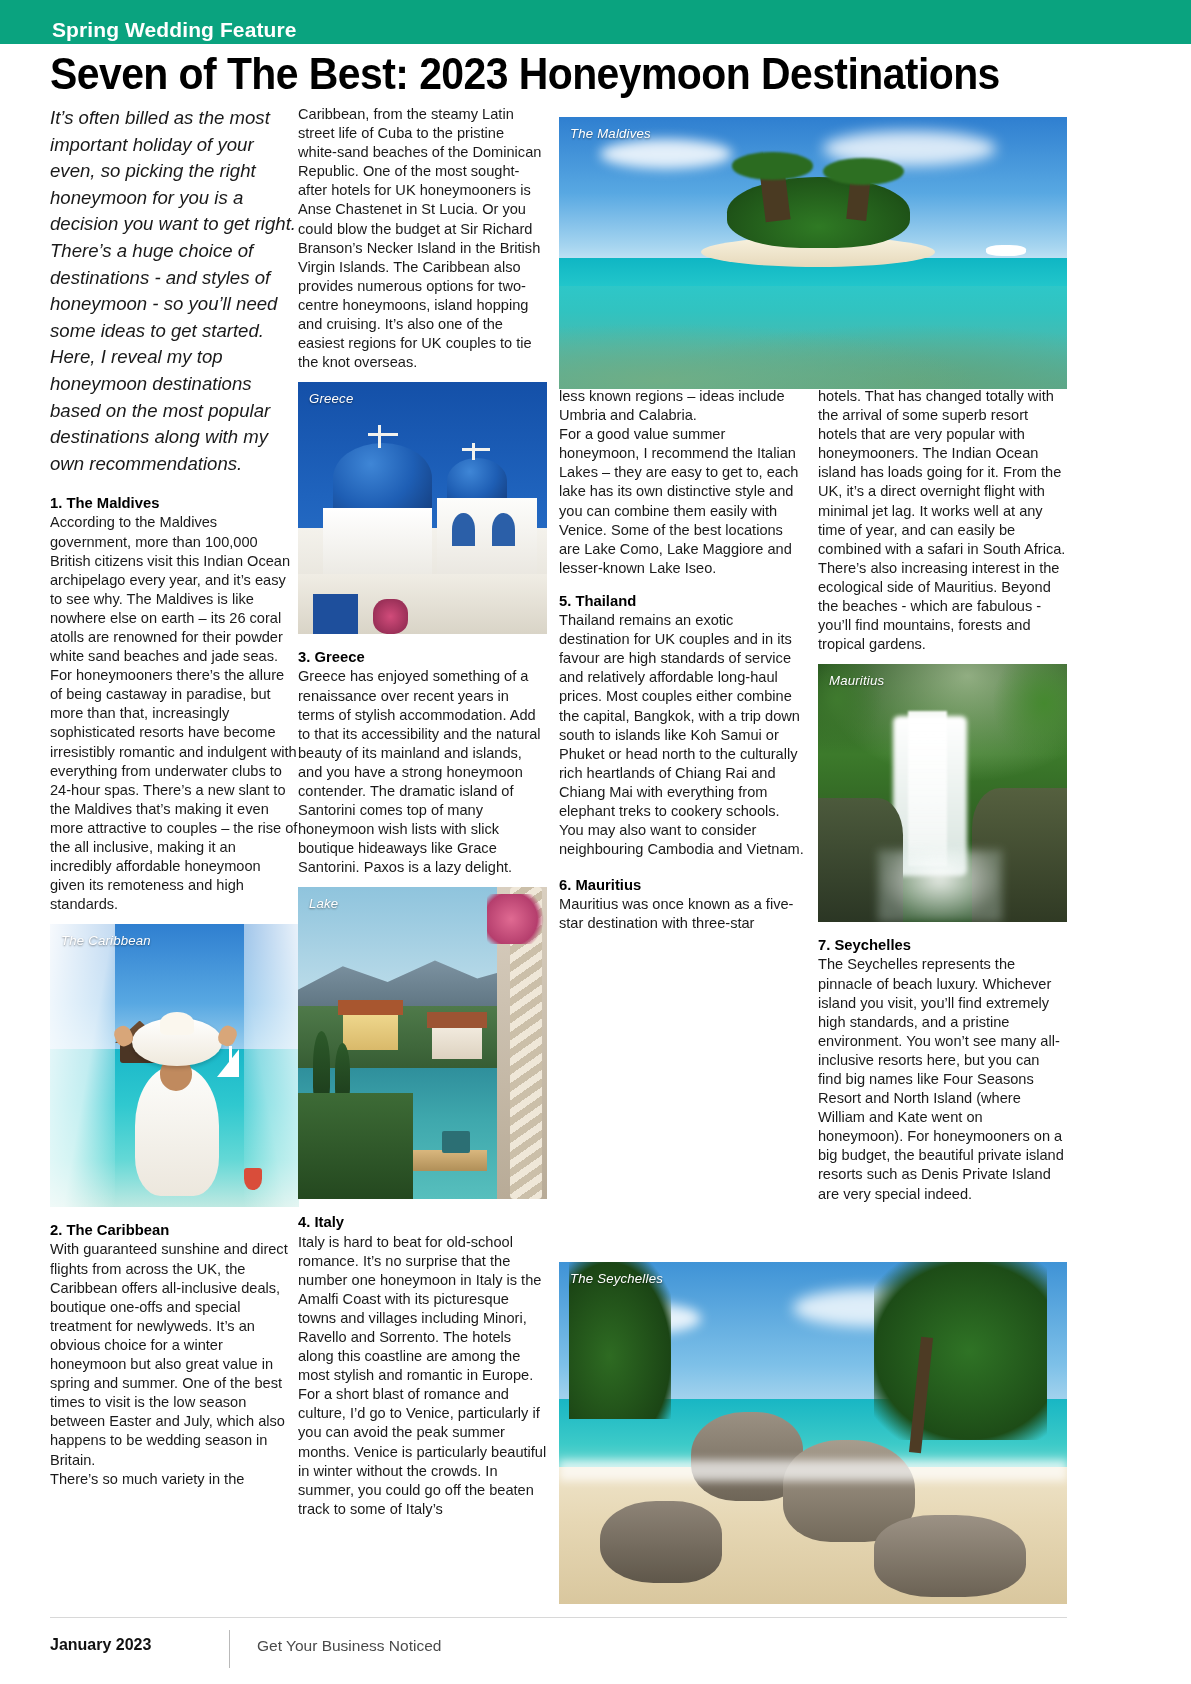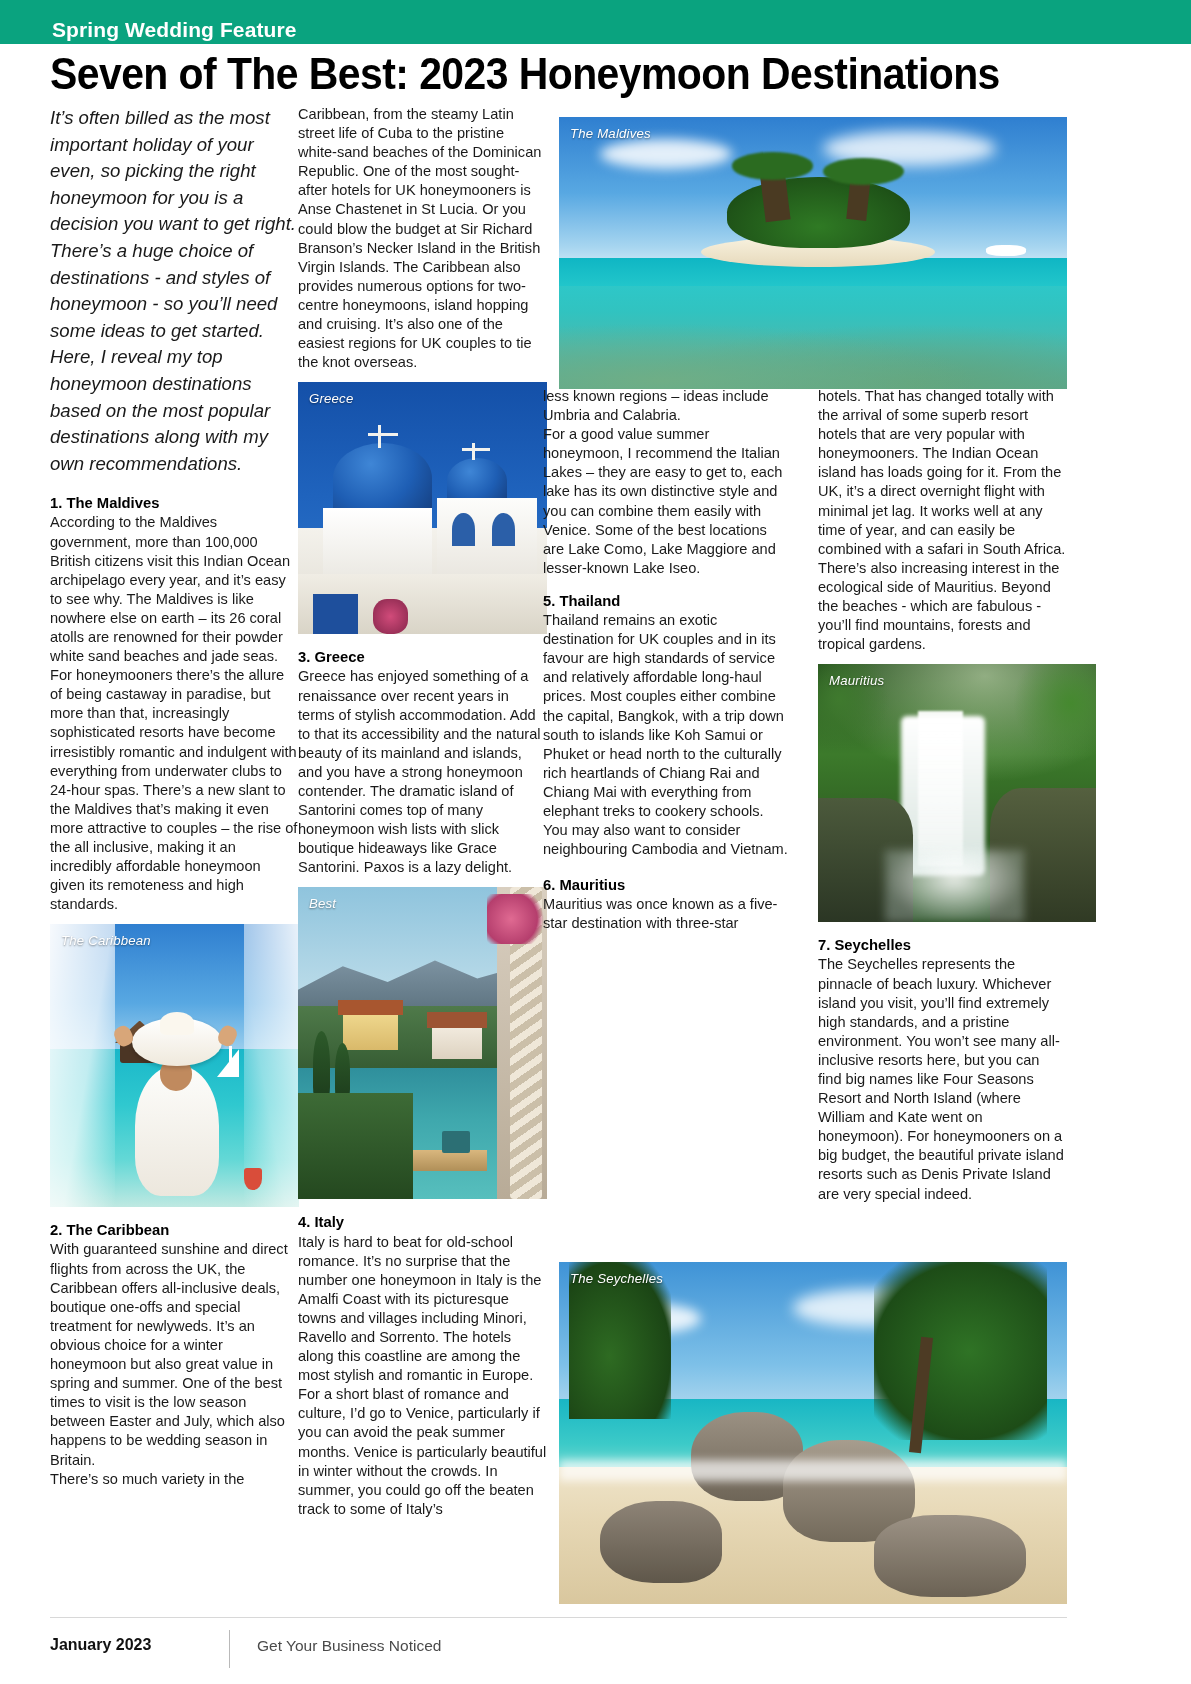--- a/index.html
+++ b/index.html
@@ -32,21 +32,21 @@
     letter-spacing:-0.6px;
     color:#000000;
     transform:scaleX(0.93);
     transform-origin:left top;
     white-space:nowrap;
   }
   
   .col{position:absolute;top:105px;width:249px;}
   .col1{left:50px;}
   .col2{left:298px;}
-  .col3{left:543px;}
+  .col3{left:559px;}
   .col4{left:818px;}
 
   p{margin:0 0 0 0;}
   .body-text{
     font-size:14.6px;
     line-height:19.1px;
     color:#1a1a1a;
     text-align:left;
     hyphens:none;
   }
@@ -90,21 +90,21 @@
   .photo-maldives{
     position:absolute;left:559px;top:107px;width:508px;height:272px;
   }
   .photo-seychelles{
     position:absolute;left:559px;top:1252px;width:508px;height:342px;
   }
   .photo-greece{width:249px;height:252px;}
   .photo-italy{width:249px;height:312px;}
   .photo-caribbean{width:249px;height:283px;}
   .photo-thailand{width:249px;height:262px;}
-  .photo-mauritius{width:278px;height:258px;text-align:right;}
+  .photo-mauritius{width:249px;height:258px;text-align:right;}
 
   
   .footer-rule{
     position:absolute;left:50px;top:1617px;width:1017px;height:1px;
     background:#d8d8d8;
   }
   .footer{
     position:absolute;left:50px;top:1630px;width:1000px;height:40px;
   }
   .footer-date{
@@ -204,21 +204,21 @@
     <div style="position:absolute;left:52%;top:40%;width:24%;height:5%;background:#9c5433;"></div>
     <div class="layer lake" style="top:58%;height:42%;"></div>
     <div style="position:absolute;left:6%;top:46%;width:7%;height:22%;background:linear-gradient(#2d5a2a,#1d3d1c);border-radius:50% 50% 20% 20%;"></div>
     <div style="position:absolute;left:15%;top:50%;width:6%;height:18%;background:linear-gradient(#2d5a2a,#1d3d1c);border-radius:50% 50% 20% 20%;"></div>
     <div style="position:absolute;left:0;top:66%;width:46%;height:34%;background:linear-gradient(#3d6b36,#24481f);"></div>
     <div style="position:absolute;left:46%;top:84%;width:30%;height:7%;background:linear-gradient(#d9b77e,#b08f58);"></div>
     <div style="position:absolute;left:58%;top:78%;width:11%;height:7%;background:#2c6f74;border-radius:2px;"></div>
     <div style="position:absolute;right:0;top:0;width:20%;height:100%;background:linear-gradient(#d9cfc0,#b8ab97);"></div>
     <div style="position:absolute;right:2%;top:0;width:13%;height:100%;background:repeating-linear-gradient(145deg,#efe7d8 0 7px,#cbbfa9 7px 14px);border-radius:4px;"></div>
     <div style="position:absolute;right:0;top:2%;width:24%;height:16%;background:radial-gradient(circle at 40% 50%,#e06a92 0%,#b53e6d 60%,rgba(0,0,0,0) 75%);"></div>
-    <div class="cap">Best</div>
+    <div class="cap">Lake</div>
   </div>
 
   <div class="sec-head tight">4. Italy</div>
   <p class="body-text">Italy is hard to beat for old-school romance. It’s no surprise that the number one honeymoon in Italy is the Amalfi Coast with its picturesque towns and villages including Minori, Ravello and Sorrento. The hotels along this coastline are among the most stylish and romantic in Europe. For a short blast of romance and culture, I’d go to Venice, particularly if you can avoid the peak summer months. Venice is particularly beautiful in winter without the crowds. In summer, you could go off the beaten track to some of Italy’s</p>
 </div>
 
 <div class="photo photo-maldives">
   <div class="layer sky-trop"></div>
   <div style="position:absolute;left:8%;top:8%;width:26%;height:11%;background:rgba(255,255,255,.85);border-radius:50%;filter:blur(6px);"></div>
   <div style="position:absolute;left:52%;top:5%;width:34%;height:13%;background:rgba(255,255,255,.8);border-radius:50%;filter:blur(7px);"></div>

